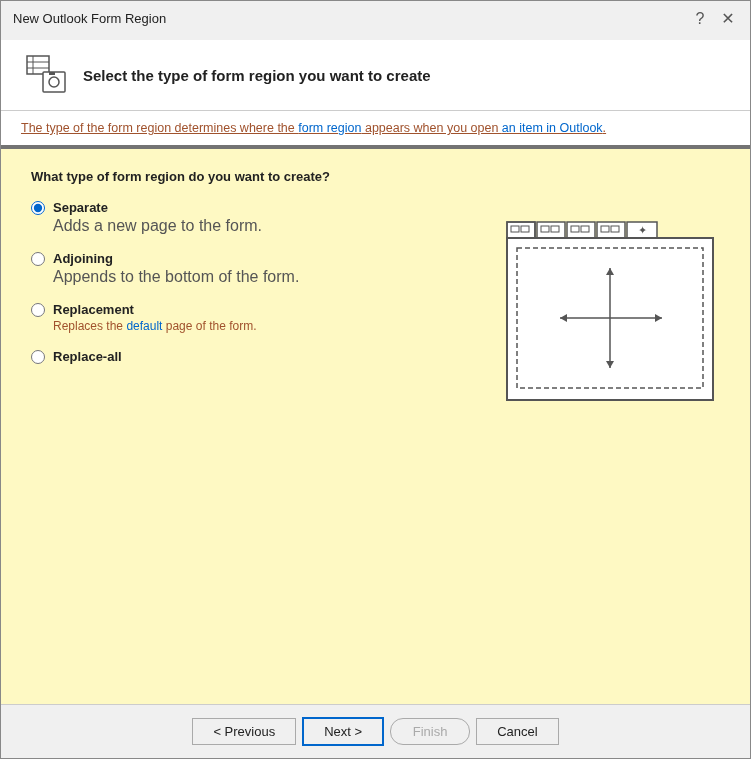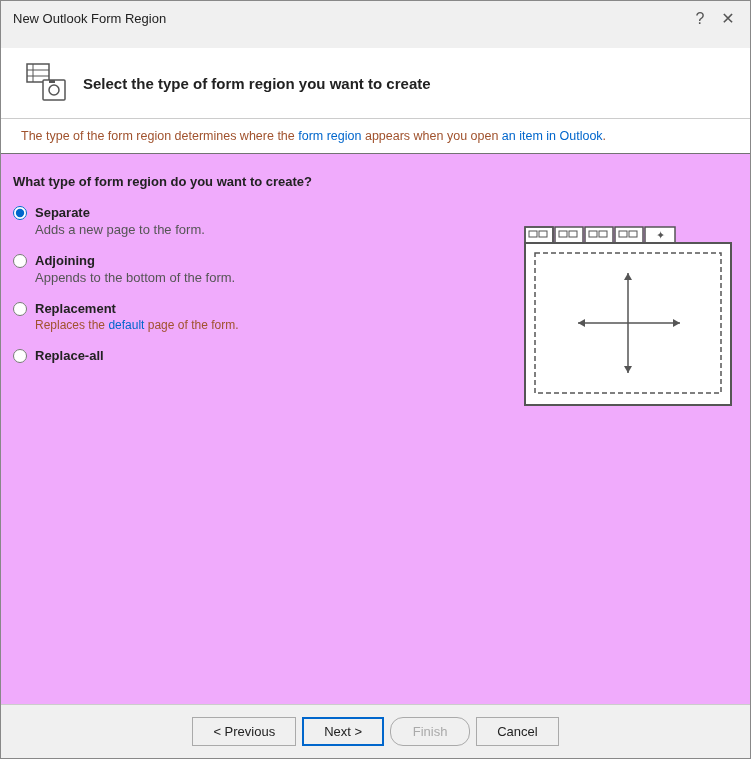--- a/index.html
+++ b/index.html
@@ -17,21 +17,21 @@
       width: 751px;
       height: 759px;
       background: #f0f0f0;
       border: 1px solid #888;
       display: flex;
       flex-direction: column;
       box-shadow: 2px 2px 8px rgba(0,0,0,0.3);
     }
     .title-bar {
       background: #f0f0f0;
-      padding: 8px 12px 20px 12px;
+      padding: 8px 12px 12px 12px;
       display: flex;
       align-items: center;
       justify-content: space-between;
       border-bottom: none;
     }
     .title-bar-left {
       display: flex;
       align-items: center;
       gap: 8px;
     }
@@ -68,29 +68,30 @@
     }
     .header-title {
       font-size: 15px;
       font-weight: 600;
       color: #222;
     }
     
     .info-bar {
       background: white;
       padding: 10px 20px 10px 20px;
-      border-bottom: 1px solid #737373;
+      border-bottom: 4px solid #737373;
       font-size: 12.5px;
       color: #a0522d;
+      text-decoration: underline;
     }
     
     .main-content {
       flex: 1;
-      padding: 20px 12px;
-      background: #f0abfc;
+      padding: 20px 30px;
+      background: #fef9c3;
       overflow: hidden;
     }
     .section-title {
       font-size: 13px;
       font-weight: 700;
       color: #222;
       margin-bottom: 16px;
     }
     .content-row {
       display: flex;
@@ -118,21 +119,21 @@
       font-size: 13px;
       font-weight: 600;
       color: #222;
     }
     .radio-desc {
       font-size: 12px;
       color: #a0522d;
       margin-left: 22px;
     }
     .radio-desc-normal {
-      font-size: 13px;
+      font-size: 16px;
       color: #555;
       margin-left: 22px;
     }
     .link-color {
       color: #0066cc;
     }
     
     .diagram-container {
       width: 220px;
       flex-shrink: 0;
@@ -142,20 +143,21 @@
       padding-top: 0;
     }
     
     .footer {
       background: #f0f0f0;
       border-top: 1px solid #ccc;
       padding: 12px 20px;
       display: flex;
       justify-content: center;
       gap: 6px;
+      align-items: center;
     }
     .btn {
       padding: 5px 20px;
       font-size: 13px;
       cursor: pointer;
       border: 1px solid #aaa;
       background: #f0f0f0;
       color: #222;
       min-width: 80px;
     }

